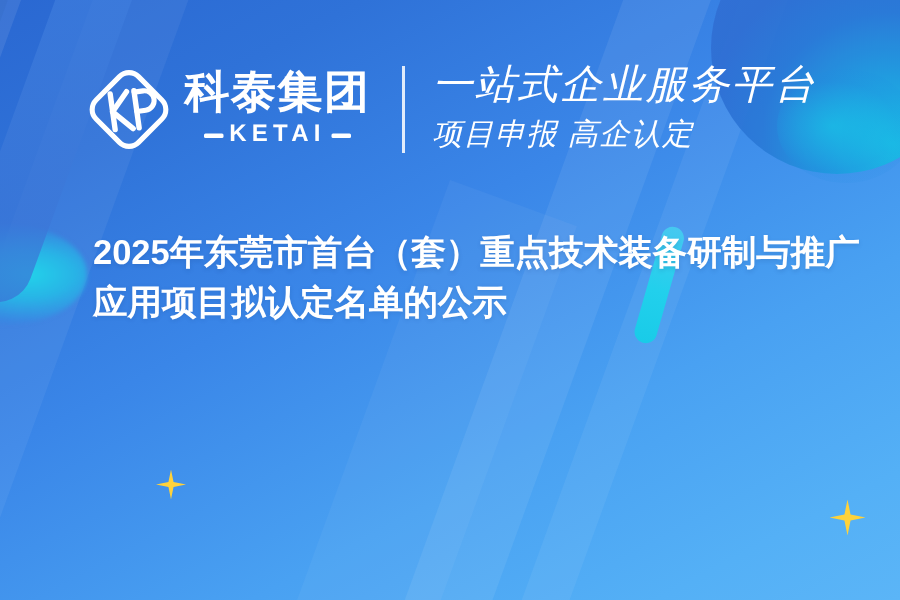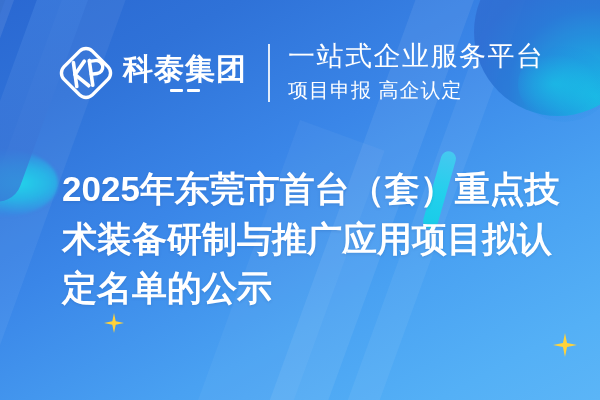--- a/index.html
+++ b/index.html
@@ -202,20 +202,21 @@
     height: 58px;
     background: rgba(255,255,255,0.85);
     margin-left: 21px;
     margin-right: 18px;
     flex: 0 0 2px;
   }
   .tagline {
     display: flex;
     flex-direction: column;
     justify-content: center;
+    font-style: italic;
   }
   .tagline-main {
     color: #ffffff;
     font-size: 27px;
     font-weight: 400;
     letter-spacing: 1.5px;
     line-height: 1.15;
     white-space: nowrap;
   }
   .tagline-sub {
@@ -225,24 +226,24 @@
     letter-spacing: 1px;
     line-height: 1.35;
     margin-top: 4px;
     white-space: nowrap;
   }
 
   
   .title {
     position: absolute;
     left: 62px;
-    top: 164px;
+    top: 152px;
     width: 516px;
     color: #ffffff;
-    font-size: 35px;
+    font-size: 23px;
     font-weight: 700;
     line-height: 1.42;
     letter-spacing: 0px;
     text-shadow: 0 1px 3px rgba(20,60,130,0.18);
   }
 </style>
 </head>
 <body>
 
 <div id="banner">
@@ -287,20 +288,21 @@
             <path d="M17 28 L29 41" stroke="#ffffff" stroke-width="3.6" stroke-linecap="round" fill="none"></path>
             <path d="M33 16 L33 41" stroke="#ffffff" stroke-width="3.6" stroke-linecap="round" fill="none"></path>
             <path d="M33 17 L39 17 A6.5 6.5 0 0 1 39 30 L33 30" stroke="#ffffff" stroke-width="3.4" fill="none" stroke-linecap="round"></path>
           </g>
         </svg>
       </span>
       <span class="logo-words">
         <span class="logo-cn">科泰集团</span>
         <span class="logo-en-row">
           <span class="logo-dash"></span>
+          <span class="logo-en">KETAI</span>
           <span class="logo-dash"></span>
         </span>
       </span>
     </div>
 
     <div class="divider"></div>
 
     <div class="tagline">
       <div class="tagline-main">一站式企业服务平台</div>
       <div class="tagline-sub">项目申报 高企认定</div>

